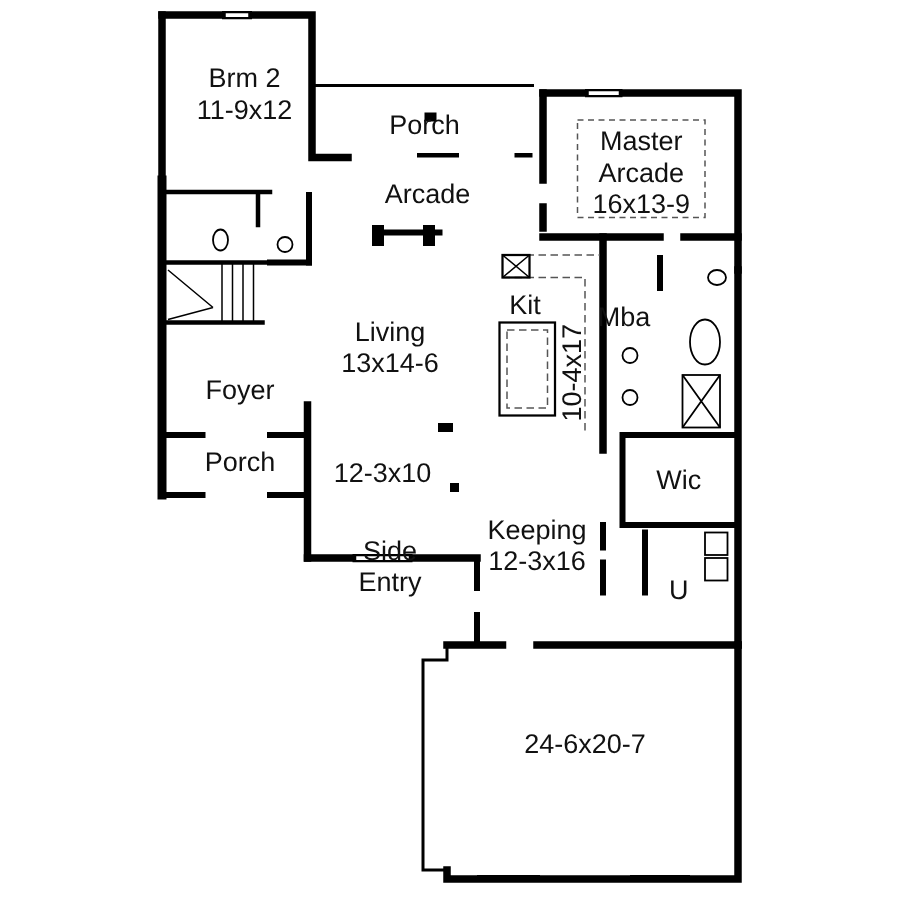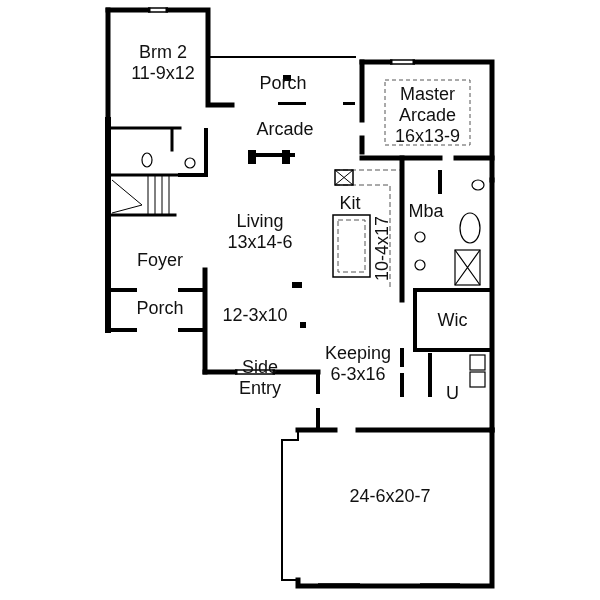--- a/index.html
+++ b/index.html
@@ -117,42 +117,42 @@
   <span>Master</span>
   <span>Arcade</span>
   <span>16x13-9</span>
 </div>
 <div class="label" style="left:330px; top:193px; width:40px;">
   <span>Kit</span>
 </div>
 <div class="label vert" style="left:342px; top:238px; width:80px;">
   <span>10-4x17</span>
 </div>
-<div class="label" style="left:406px; top:201px; width:40px;">
+<div class="label" style="left:396px; top:201px; width:40px;">
   <span>Mba</span>
 </div>
 <div class="label" style="left:220px; top:211px; width:80px;">
   <span>Living</span>
   <span>13x14-6</span>
 </div>
 <div class="label" style="left:125px; top:250px; width:70px;">
   <span>Foyer</span>
 </div>
 <div class="label" style="left:125px; top:298px; width:70px;">
   <span>Porch</span>
 </div>
 <div class="label" style="left:210px; top:305px; width:90px;">
   <span>12-3x10</span>
 </div>
 <div class="label" style="left:425px; top:310px; width:55px;">
   <span>Wic</span>
 </div>
 <div class="label" style="left:318px; top:343px; width:80px;">
   <span>Keeping</span>
-  <span>6-3x16</span>
+  <span>12-3x16</span>
 </div>
 <div class="label" style="left:440px; top:383px; width:25px;">
   <span>U</span>
 </div>
 <div class="label" style="left:230px; top:357px; width:60px;">
   <span>Side</span>
   <span>Entry</span>
 </div>
 <div class="label" style="left:320px; top:486px; width:140px;">
   <span>24-6x20-7</span>

